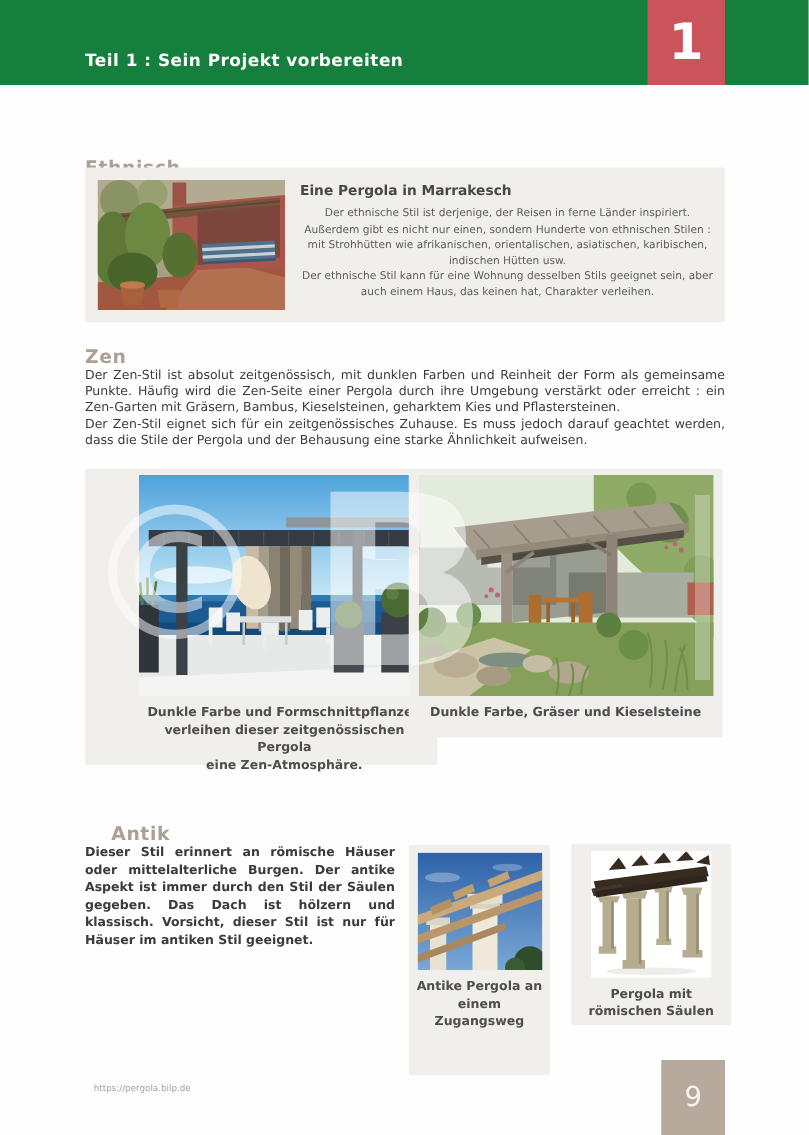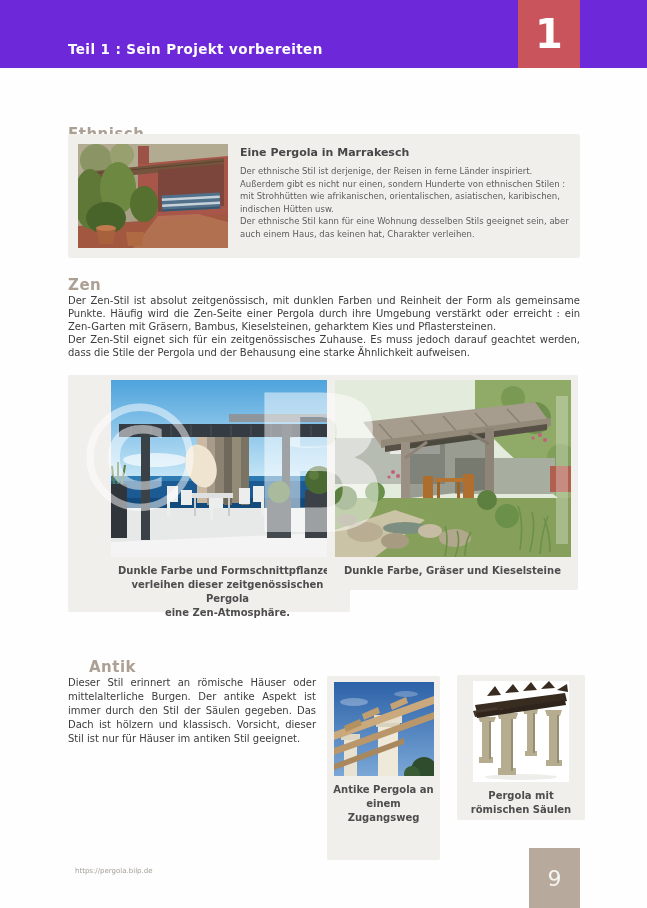--- a/index.html
+++ b/index.html
@@ -1,36 +1,36 @@
 <!DOCTYPE html>
 <html><head>
 <meta charset="utf-8">
 <style>
   html,body{margin:0;padding:0;background:#ffffff;}
   body{width:647px;height:908px;position:relative;overflow:hidden;
        font-family:"DejaVu Sans","Liberation Sans",sans-serif;}
   .page{position:absolute;inset:0;background:#fefefe;}
 
   
-  .band{position:absolute;left:0;top:0;width:647px;height:68px;background:#6d28d9;}
+  .band{position:absolute;left:0;top:0;width:647px;height:68px;background:#15803d;}
   .band-title{position:absolute;left:68px;bottom:11px;color:#ffffff;font-weight:bold;
               font-size:13.5px;letter-spacing:.4px;}
   .chapter{position:absolute;left:518px;top:0;width:62px;height:68px;background:#c9545c;
            color:#ffffff;font-size:40px;font-weight:bold;display:flex;align-items:center;
            justify-content:center;}
 
   
   .sec{position:absolute;left:68px;margin:0;color:#aca095;font-size:15px;font-weight:bold;
        letter-spacing:.5px;}
   #h-eth{top:110px;margin-top:15px;}  #h-zen{top:276px;}  #h-antik{top:658px;margin-left:21px;}
 
   .card{position:absolute;background:#f1efec;border-radius:2px;}
 
   
-  .eth-card{left:68px;top:134px;width:512px;height:124px;}
+  .eth-card{left:68px;top:134px;width:512px;height:124px;text-align:center;}
   .eth-photo{position:absolute;left:10px;top:10px;width:150px;height:104px;overflow:hidden;}
   .eth-title{position:absolute;left:172px;top:12px;margin:0;font-size:11px;font-weight:bold;
              color:#474747;}
   .eth-text{position:absolute;left:172px;top:31px;width:332px;font-size:8.5px;line-height:12.6px;
             color:#5c5c5c;}
   .eth-text p{margin:0;}
 
   
   .zen-text{position:absolute;left:68px;top:294px;width:512px;font-size:10px;line-height:13px;
             color:#3b3b3b;text-align:justify;}
@@ -49,21 +49,21 @@
   
   .wm{position:absolute;color:rgba(255,255,255,.5);pointer-events:none;z-index:5;
       font-weight:bold;line-height:1;}
   .wm-c{left:66px;top:386px;font-size:148px;font-weight:normal;}
   .wm-b{left:247px;top:372px;font-size:190px;}
   .wm-bar{position:absolute;left:556px;top:396px;width:12px;height:148px;
           background:rgba(255,255,255,.28);pointer-events:none;z-index:5;}
 
   
   .antik-text{position:absolute;left:68px;top:676px;width:248px;font-size:10px;line-height:14px;
-              color:#3b3b3b;text-align:justify;}
+              color:#3b3b3b;text-align:justify;font-weight:bold;}
   .antik-text p{margin:0;}
   .antik-left{left:327px;top:676px;width:113px;height:184px;}
   .antik-left .photo{margin:6px auto 0;width:100px;height:94px;}
   .antik-right{left:457px;top:675px;width:128px;height:145px;}
   .antik-right .photo{margin:6px auto 0;width:96px;height:101px;background:#fff;}
   .antik-left .cap,.antik-right .cap{font-size:10px;}
 
   
   .crumbs{position:absolute;left:75px;top:866px;font-size:7px;line-height:10.5px;color:#a6a099;}
   .crumbs a{color:#a6a099;text-decoration:none;display:block;}

